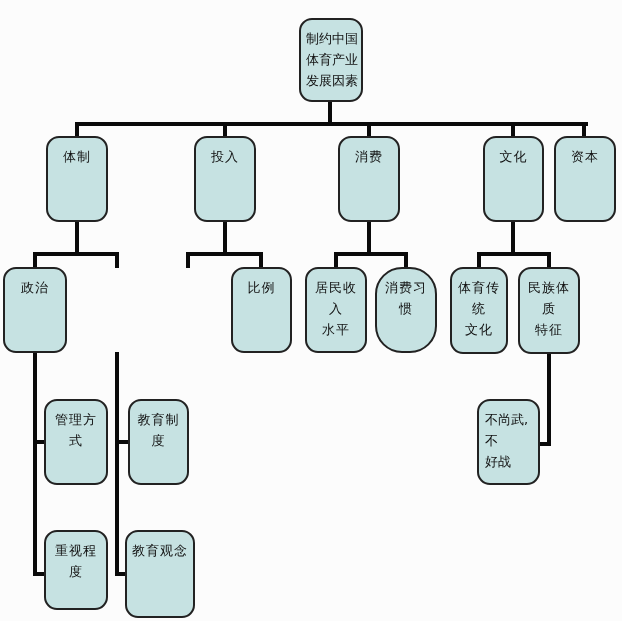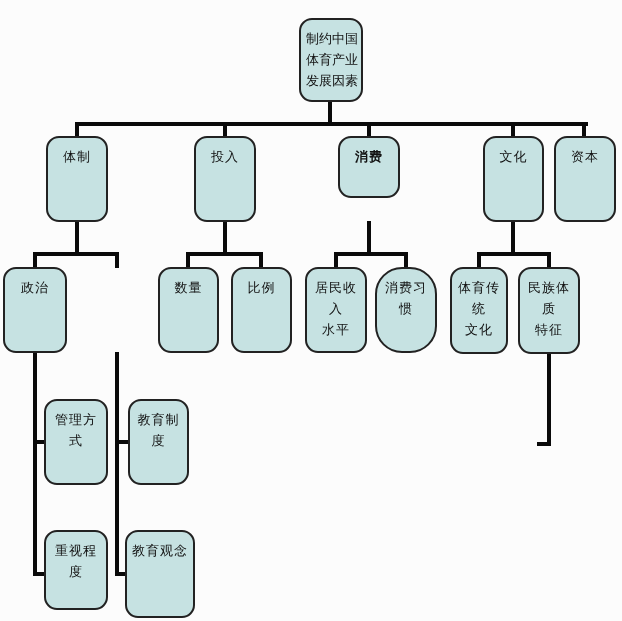--- a/index.html
+++ b/index.html
@@ -81,33 +81,34 @@
 
   <div class="line" style="left:547px; top:353px; width:4px; height:93px;"></div>
   <div class="line" style="left:537px; top:442px; width:14px; height:4px;"></div>
 
   <div class="node align-left" style="left:299px; top:6px; width:64px; height:84px; padding-left:5px;margin-top:12px;">制约中国
 体育产业
 发展因素</div>
 
   <div class="node" style="left:46px; top:136px; width:62px; height:86px;">体制</div>
   <div class="node" style="left:194px; top:136px; width:62px; height:86px;">投入</div>
-  <div class="node" style="left:338px; top:136px; width:62px; height:62px;font-weight:bold;">消费</div>
+  <div class="node" style="left:338px; top:136px; width:62px; height:86px;">消费</div>
   <div class="node" style="left:483px; top:136px; width:61px; height:86px;">文化</div>
   <div class="node" style="left:554px; top:136px; width:62px; height:86px;">资本</div>
 
   <div class="node" style="left:3px; top:267px; width:64px; height:86px;">政治</div>
-  <div class="node" style="left:158px; top:267px; width:61px; height:86px;">数量</div>
   <div class="node" style="left:231px; top:267px; width:61px; height:86px;">比例</div>
   <div class="node" style="left:305px; top:267px; width:62px; height:86px;">居民收入
 水平</div>
   <div class="node" style="left:375px; top:267px; width:62px; height:86px;border-radius:27px;">消费习惯</div>
   <div class="node" style="left:450px; top:267px; width:58px; height:87px;">体育传统
 文化</div>
   <div class="node" style="left:518px; top:267px; width:62px; height:87px;">民族体质
 特征</div>
 
   <div class="node" style="left:44px; top:399px; width:64px; height:86px;">管理方式</div>
   <div class="node" style="left:128px; top:399px; width:61px; height:86px;">教育制度</div>
   <div class="node" style="left:44px; top:530px; width:64px; height:80px;">重视程度</div>
   <div class="node" style="left:125px; top:530px; width:70px; height:88px;text-align:center;">教育观念</div>
+  <div class="node align-left" style="left:477px; top:399px; width:63px; height:86px;">不尚武,不
+好战</div>
 
 </div>
 
 </body></html>

